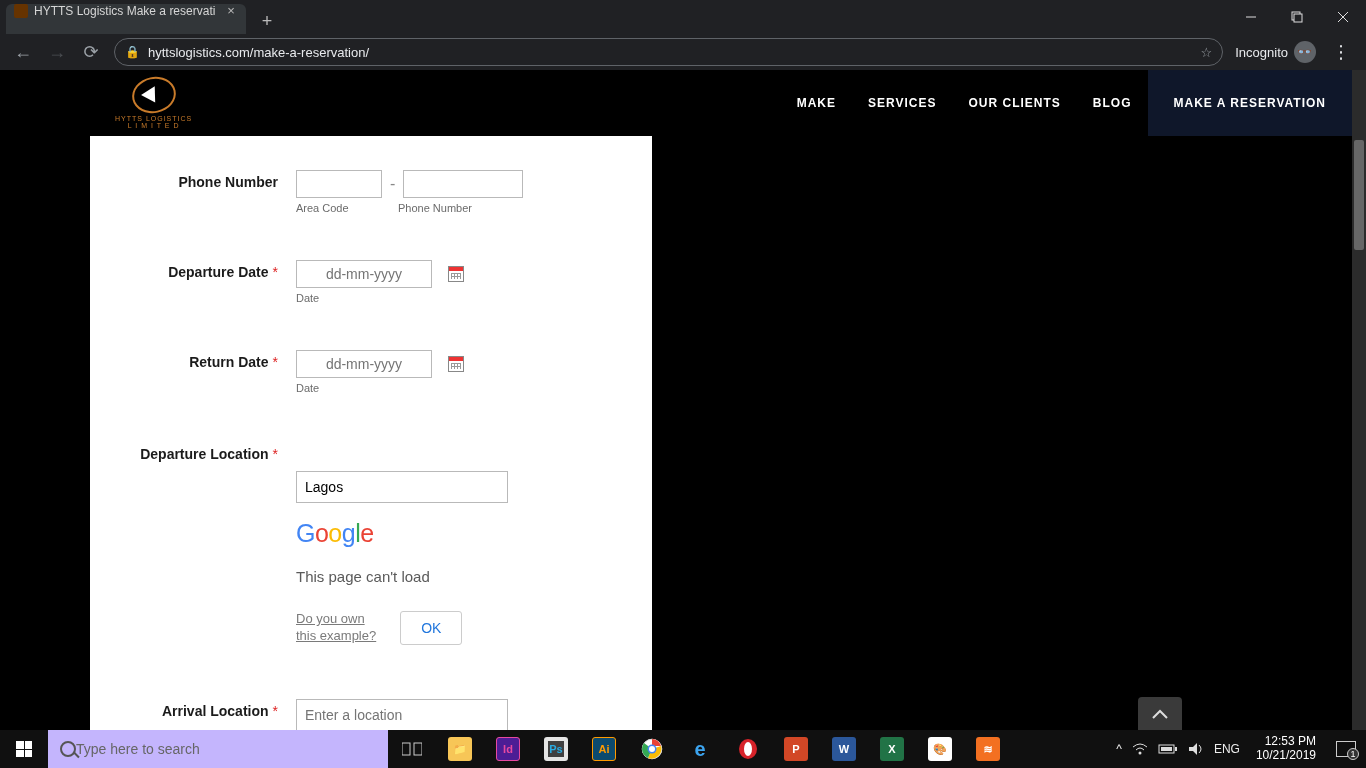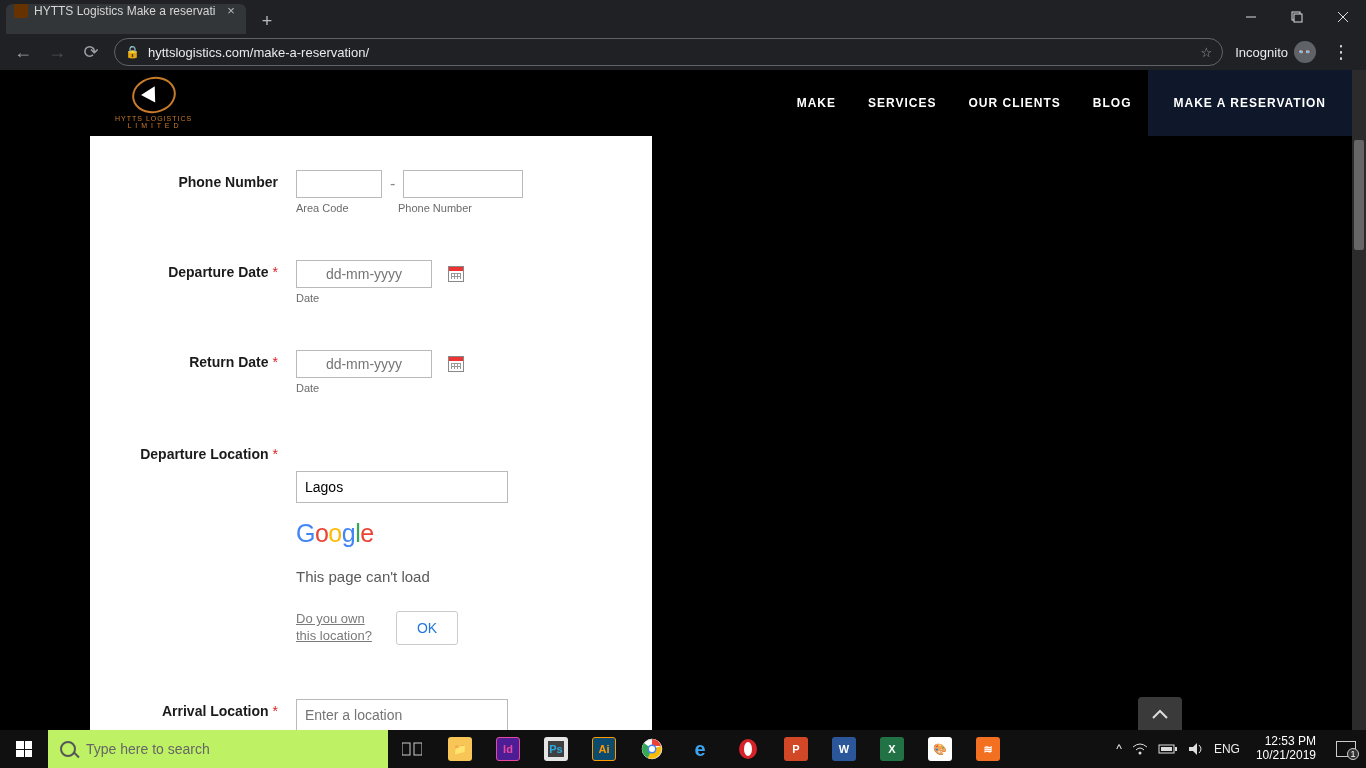--- a/index.html
+++ b/index.html
@@ -66,21 +66,21 @@
   .maps-err .ok { border:1px solid #ccc; border-radius:3px; padding:8px 20px; color:#2277dd; font-size:14px; background:#fff;}
 
   
   .to-top { position:absolute; left:1138px; top:627px; width:44px; height:34px; background:#3a3a3a; border-radius:4px 4px 0 0; display:flex; align-items:center; justify-content:center; color:#ddd; font-size:18px;}
 
   
   .taskbar { position:absolute; left:0; bottom:0; width:1366px; height:38px; background:#101010; display:flex; align-items:center; color:#fff; font-size:12px;}
   .taskbar .start { width:48px; display:flex; align-items:center; justify-content:center;}
   .win-icon { width:16px;height:16px; display:grid; grid-template-columns:1fr 1fr; grid-template-rows:1fr 1fr; gap:1px;}
   .win-icon div{background:#fff;}
-  .search-box { width:340px; height:38px; background:#bef264; display:flex; align-items:center; padding:0 12px; gap:10px; color:#777;}
+  .search-box { width:340px; height:38px; background:#c4b5fd; display:flex; align-items:center; padding:0 12px; color:#777;}
   .search-box .mag { width:16px;height:16px;border:2px solid #555;border-radius:50%;position:relative;}
   .search-box .mag::after{content:"";position:absolute;width:7px;height:2px;background:#555;left:11px;top:11px;transform:rotate(45deg);}
   .search-box span { font-size:14px; color:#666;}
   .tb-icons { display:flex; height:38px;}
   .tb-icons .ic { width:48px; display:flex; align-items:center; justify-content:center;}
   .sq { width:24px;height:24px;border-radius:3px;display:flex;align-items:center;justify-content:center;font-size:11px;font-weight:bold;color:#fff;}
   .tray { margin-left:auto; display:flex; align-items:center; gap:10px; padding-right:10px; height:38px;}
   .tray .t { font-size:12px; color:#eee;}
   .clock { text-align:right; line-height:1.15; font-size:12px; padding:0 6px;}
   .notif { width:20px;height:16px;border:1px solid #ccc; margin-left:4px; position:relative;}
@@ -193,21 +193,21 @@
     </div>
 
     <div class="maps-err">
       <div class="g-logo"><span>G</span><span>o</span><span>o</span><span>g</span><span>l</span><span>e</span></div>
       <div class="msg">
         <div>This page can't load</div>
       </div>
       <div class="foot">
         <div class="own">
           <div>Do you own</div>
-            <div>this location?</div>
+            <div>this example?</div>
         </div>
         <button class="ok">OK</button>
       </div>
     </div>
 
     <div class="row" style="padding-top:54px">
       <div class="lbl"><span>Arrival Location</span><span class="req">*</span></div>
       <div class="flds">
         <input class="inp" style="width: 212px; height: 32px; color: rgb(153, 153, 153);" placeholder="Enter a location">
       </div>

